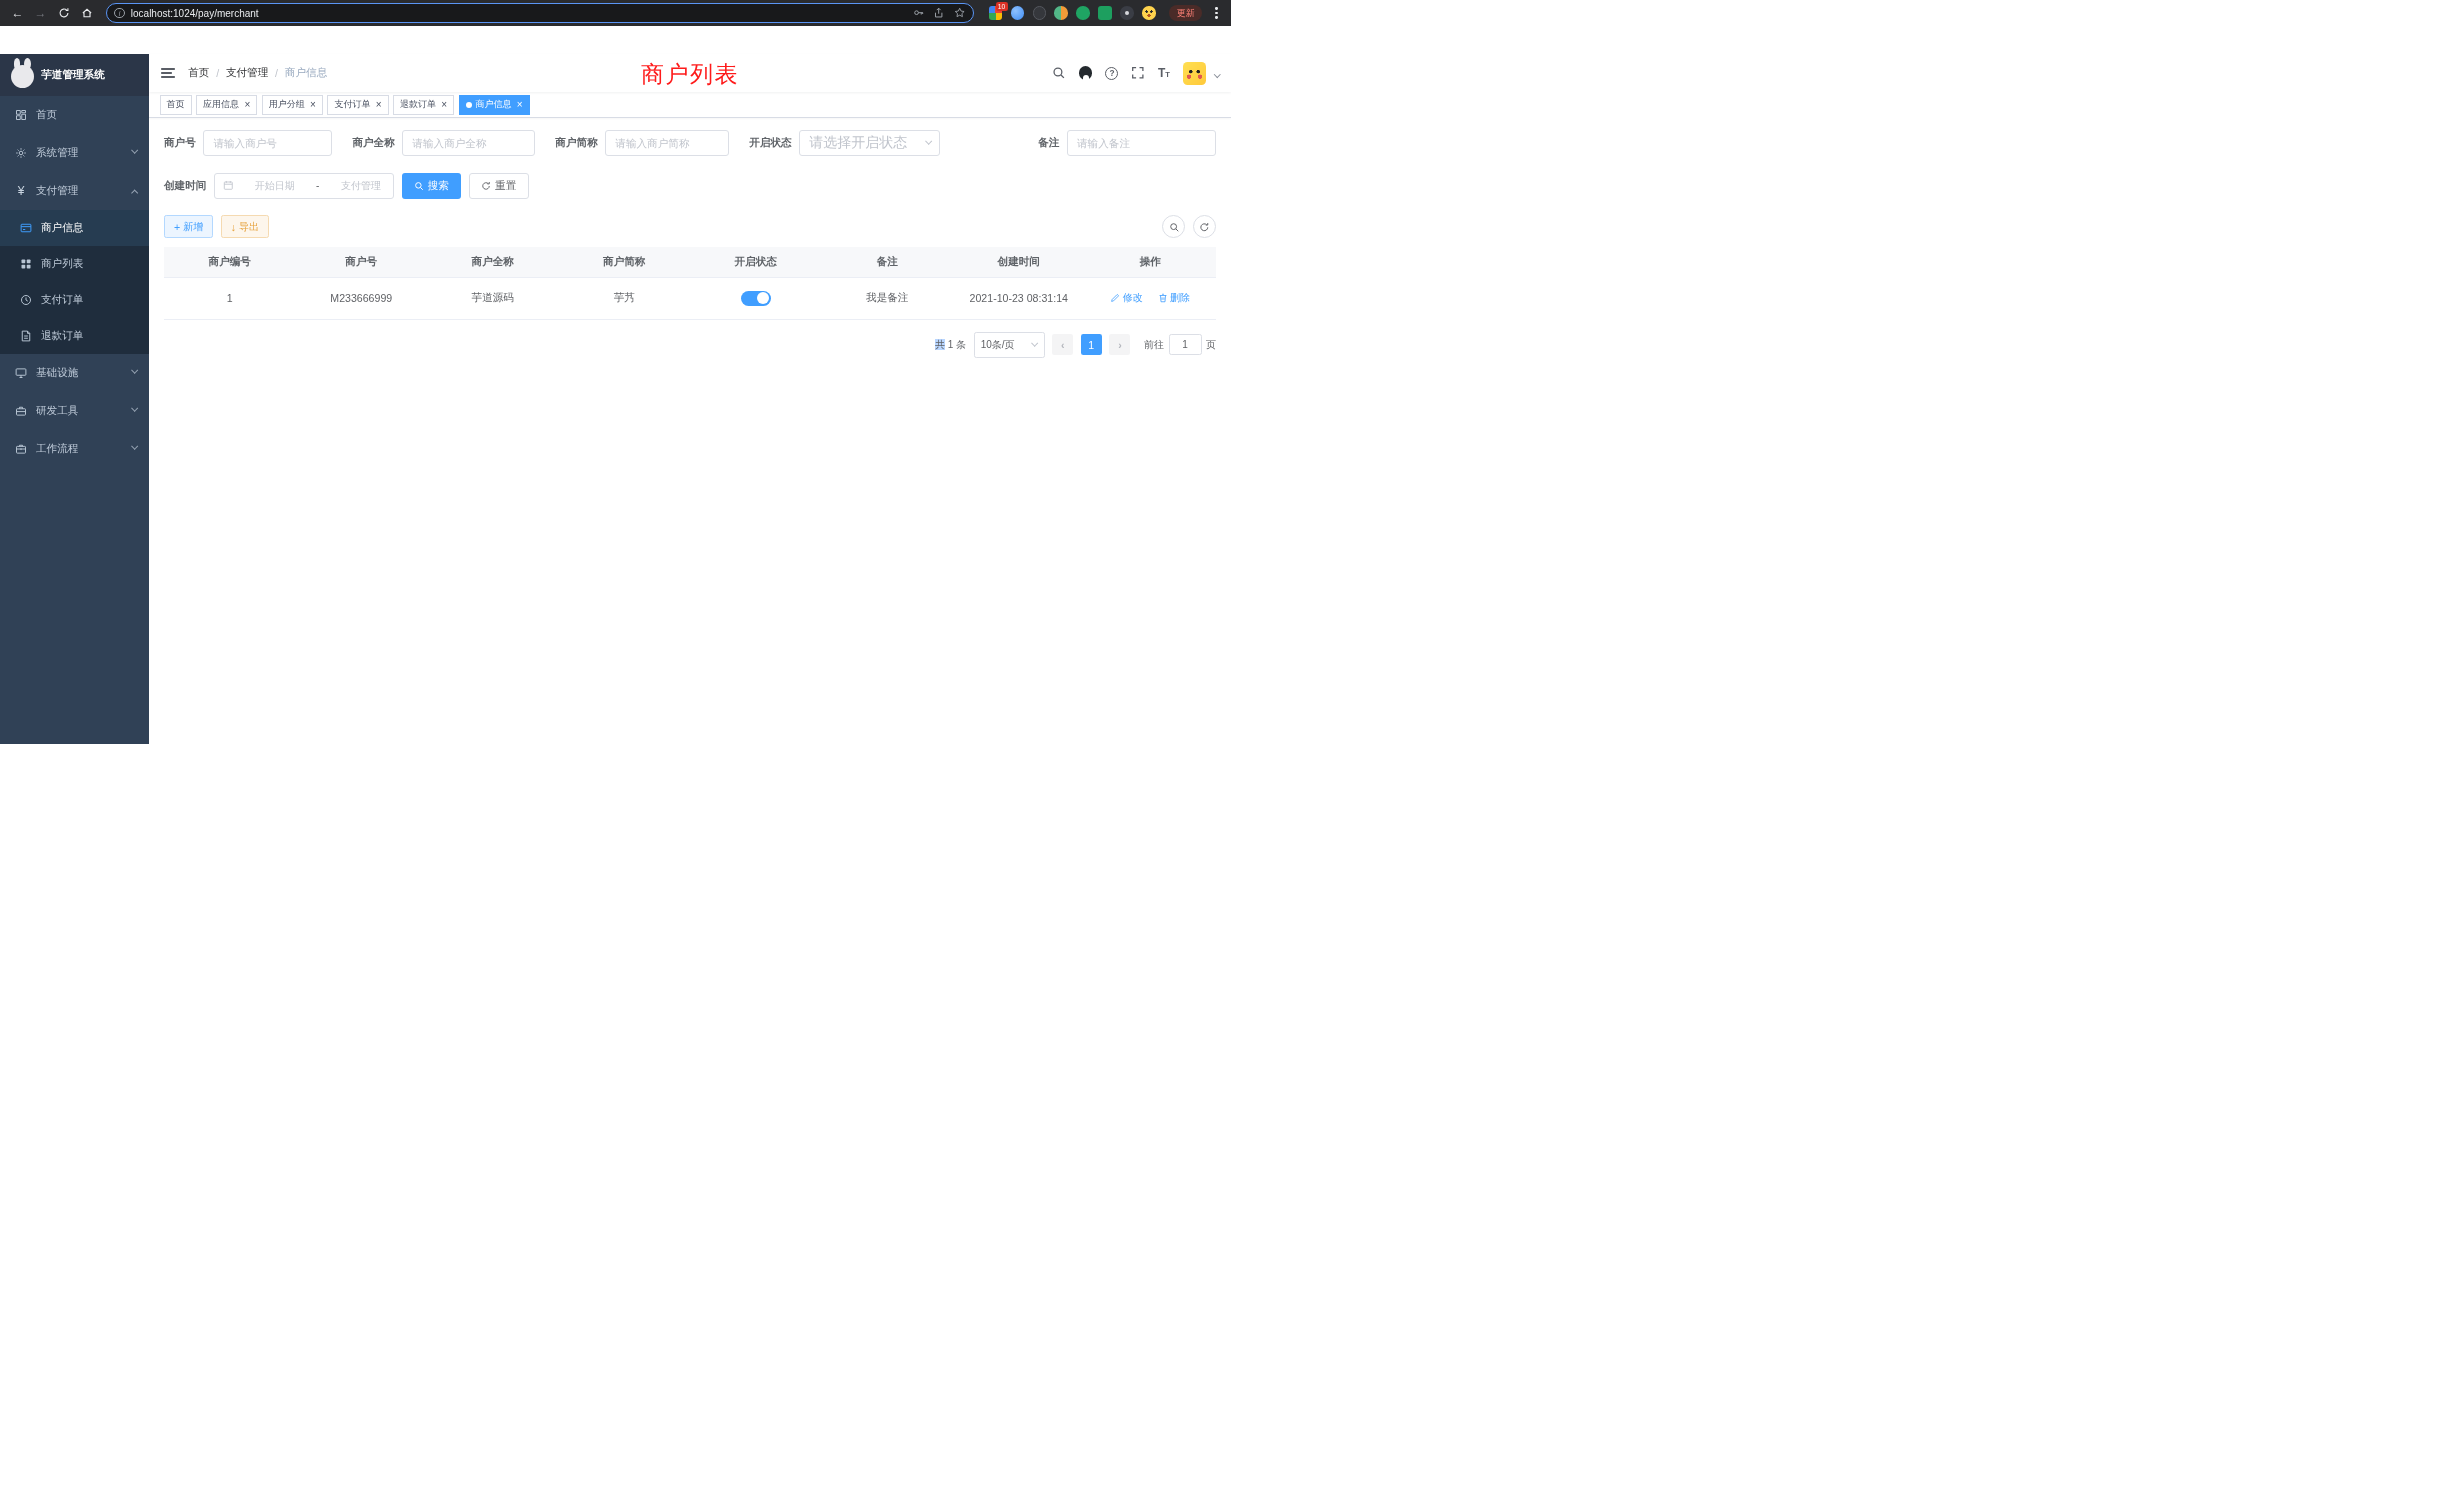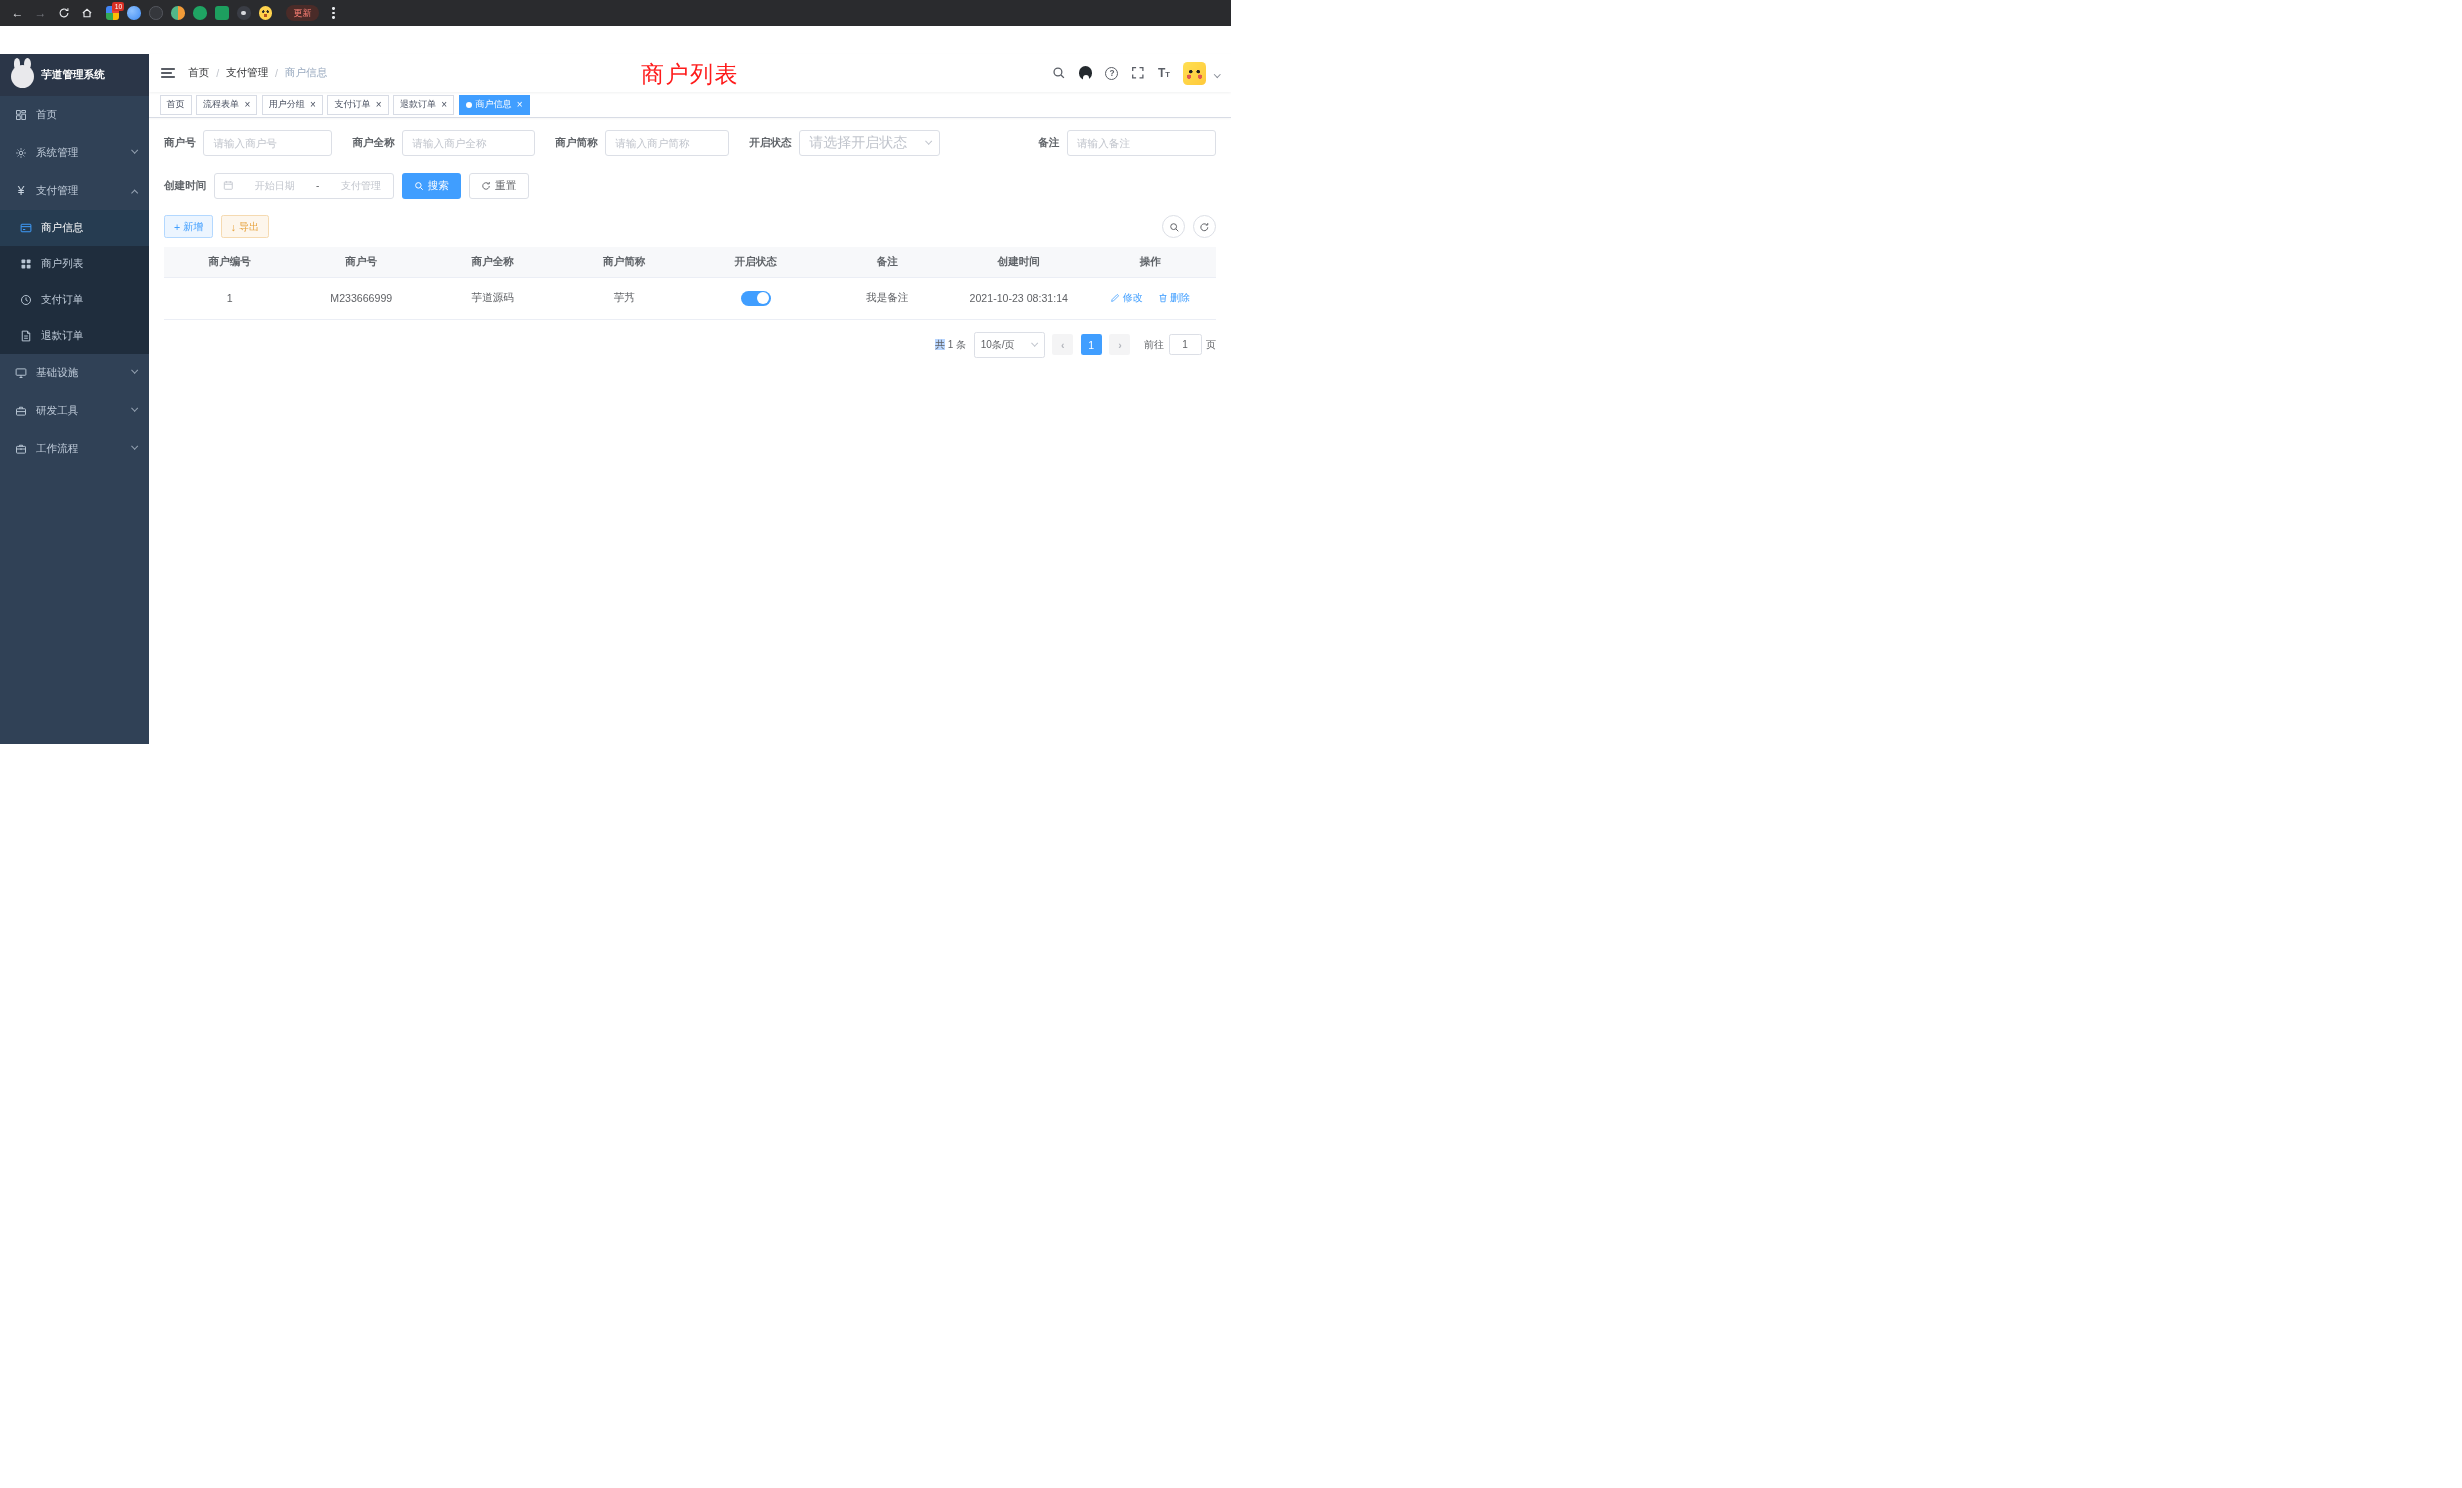--- a/index.html
+++ b/index.html
@@ -176,20 +176,36 @@
     <svg viewBox="0 0 16 16" fill="none" stroke="currentColor" stroke-width="1.5">
         <path d="M13.2 8a5.2 5.2 0 1 1-1.6-3.8M13.2 1.6v3h-3"></path>
       </svg>
   </span>
   <span class="nav-btn">
     <svg viewBox="0 0 16 16" fill="none" stroke="currentColor" stroke-width="1.5">
         <path d="M2.5 8 8 3l5.5 5M4 7.2V13h8V7.2"></path>
       </svg>
   </span>
 
+  <div class="omnibox">
+    <span class="info-circle">i</span>
+    <span class="url-text">localhost:1024/pay/merchant</span>
+    <span class="omni-right">
+      <svg viewBox="0 0 16 16" fill="none" stroke="currentColor" stroke-width="1.4">
+          <circle cx="5" cy="8" r="2.6"></circle>
+          <path d="M7.6 8H14M11.6 8v2.6M13.6 8v1.8"></path>
+        </svg>
+      <svg viewBox="0 0 16 16" fill="none" stroke="currentColor" stroke-width="1.4">
+          <path d="M8 9.5V2M5.3 4.4 8 1.7l2.7 2.7M3.5 8v6h9V8"></path>
+        </svg>
+      <svg viewBox="0 0 16 16" fill="none" stroke="currentColor" stroke-width="1.3">
+          <path d="M8 1.8l1.9 3.9 4.3.6-3.1 3 .7 4.2L8 11.5l-3.8 2 .7-4.2-3.1-3 4.3-.6z"></path>
+        </svg>
+    </span>
+  </div>
 
   <div class="extensions">
     <span class="ext ext1">
       <span class="ext-badge">10</span>
     </span>
     <span class="ext ext2"></span>
     <span class="ext ext3"></span>
     <span class="ext ext4"></span>
     <span class="ext ext5"></span>
     <span class="ext ext6"></span>
@@ -347,21 +363,21 @@
         <span class="avatar"></span>
         <span class="caret-sm"></span>
       </div>
     </div>
 
     <div class="tagsbar">
       <span class="tag">
         <span>首页</span>
       </span>
       <span class="tag">
-        <span>流程表单</span>
+        <span>应用信息</span>
         <span class="tag-close">×</span>
       </span>
       <span class="tag">
         <span>用户分组</span>
         <span class="tag-close">×</span>
       </span>
       <span class="tag">
         <span>支付订单</span>
         <span class="tag-close">×</span>
       </span>

